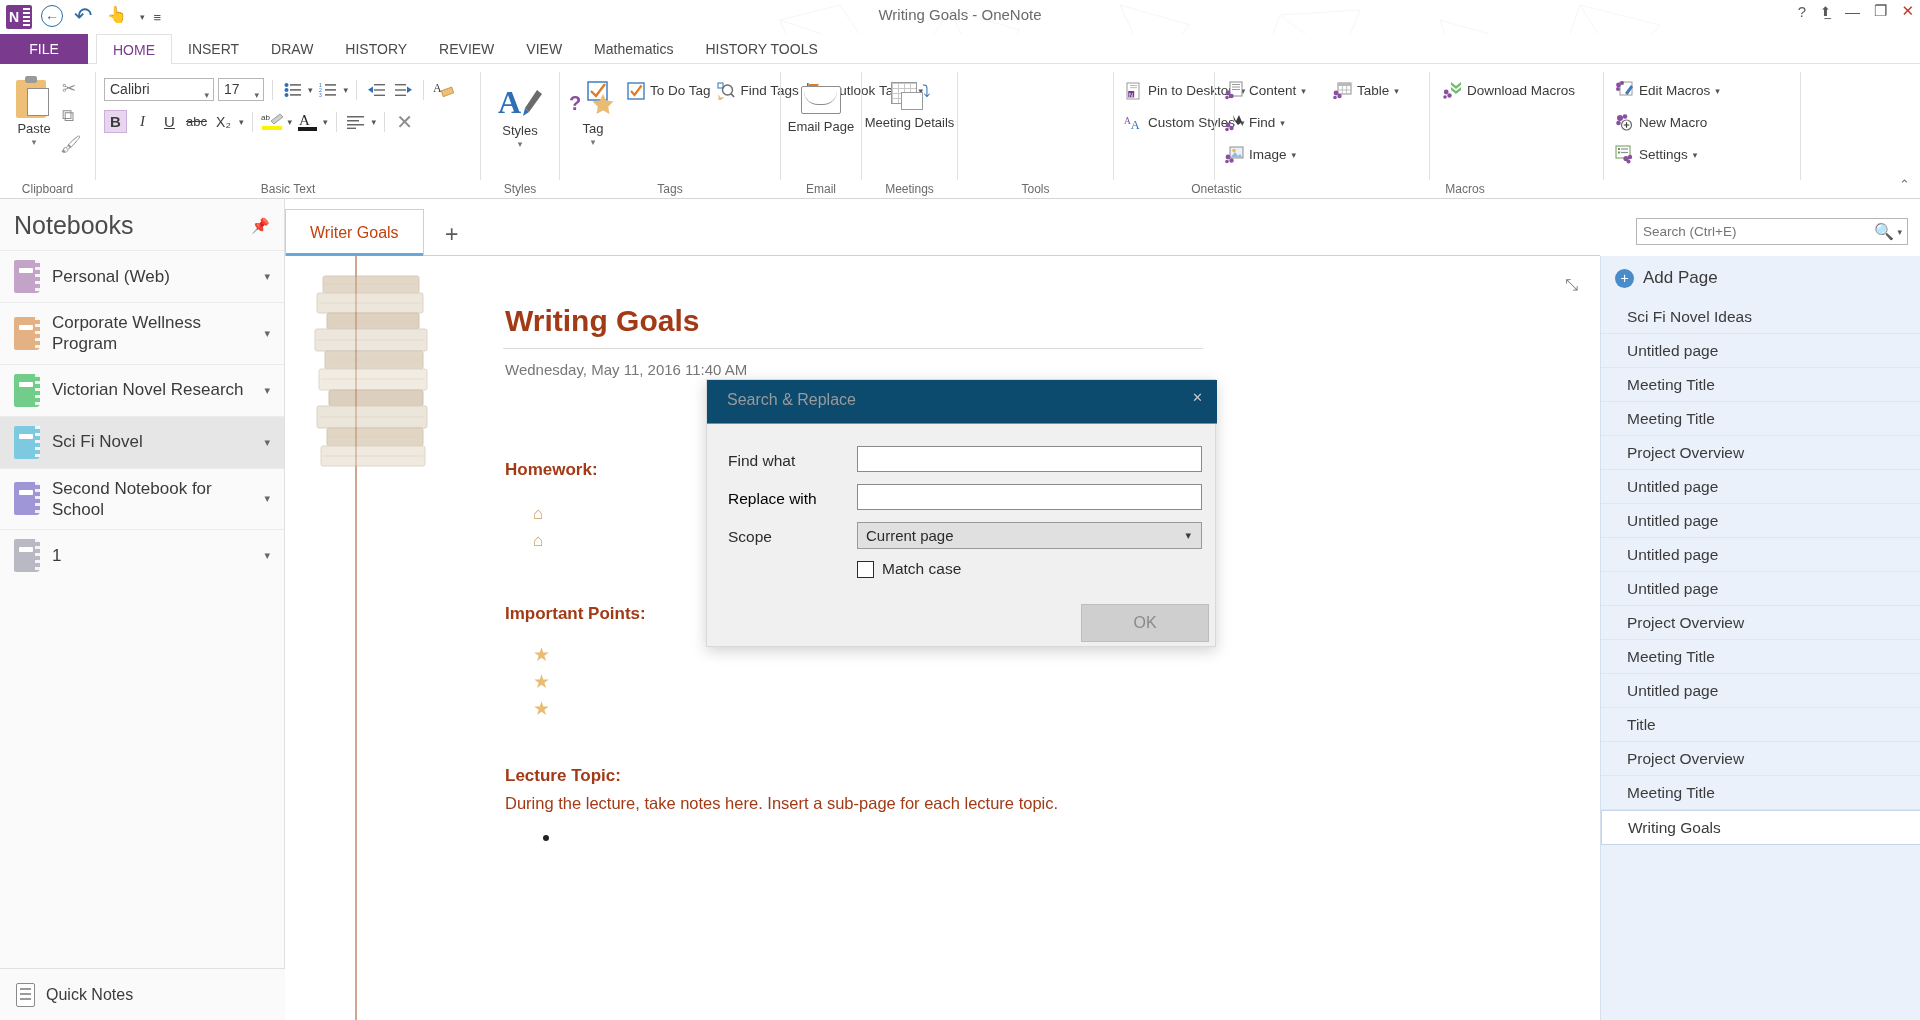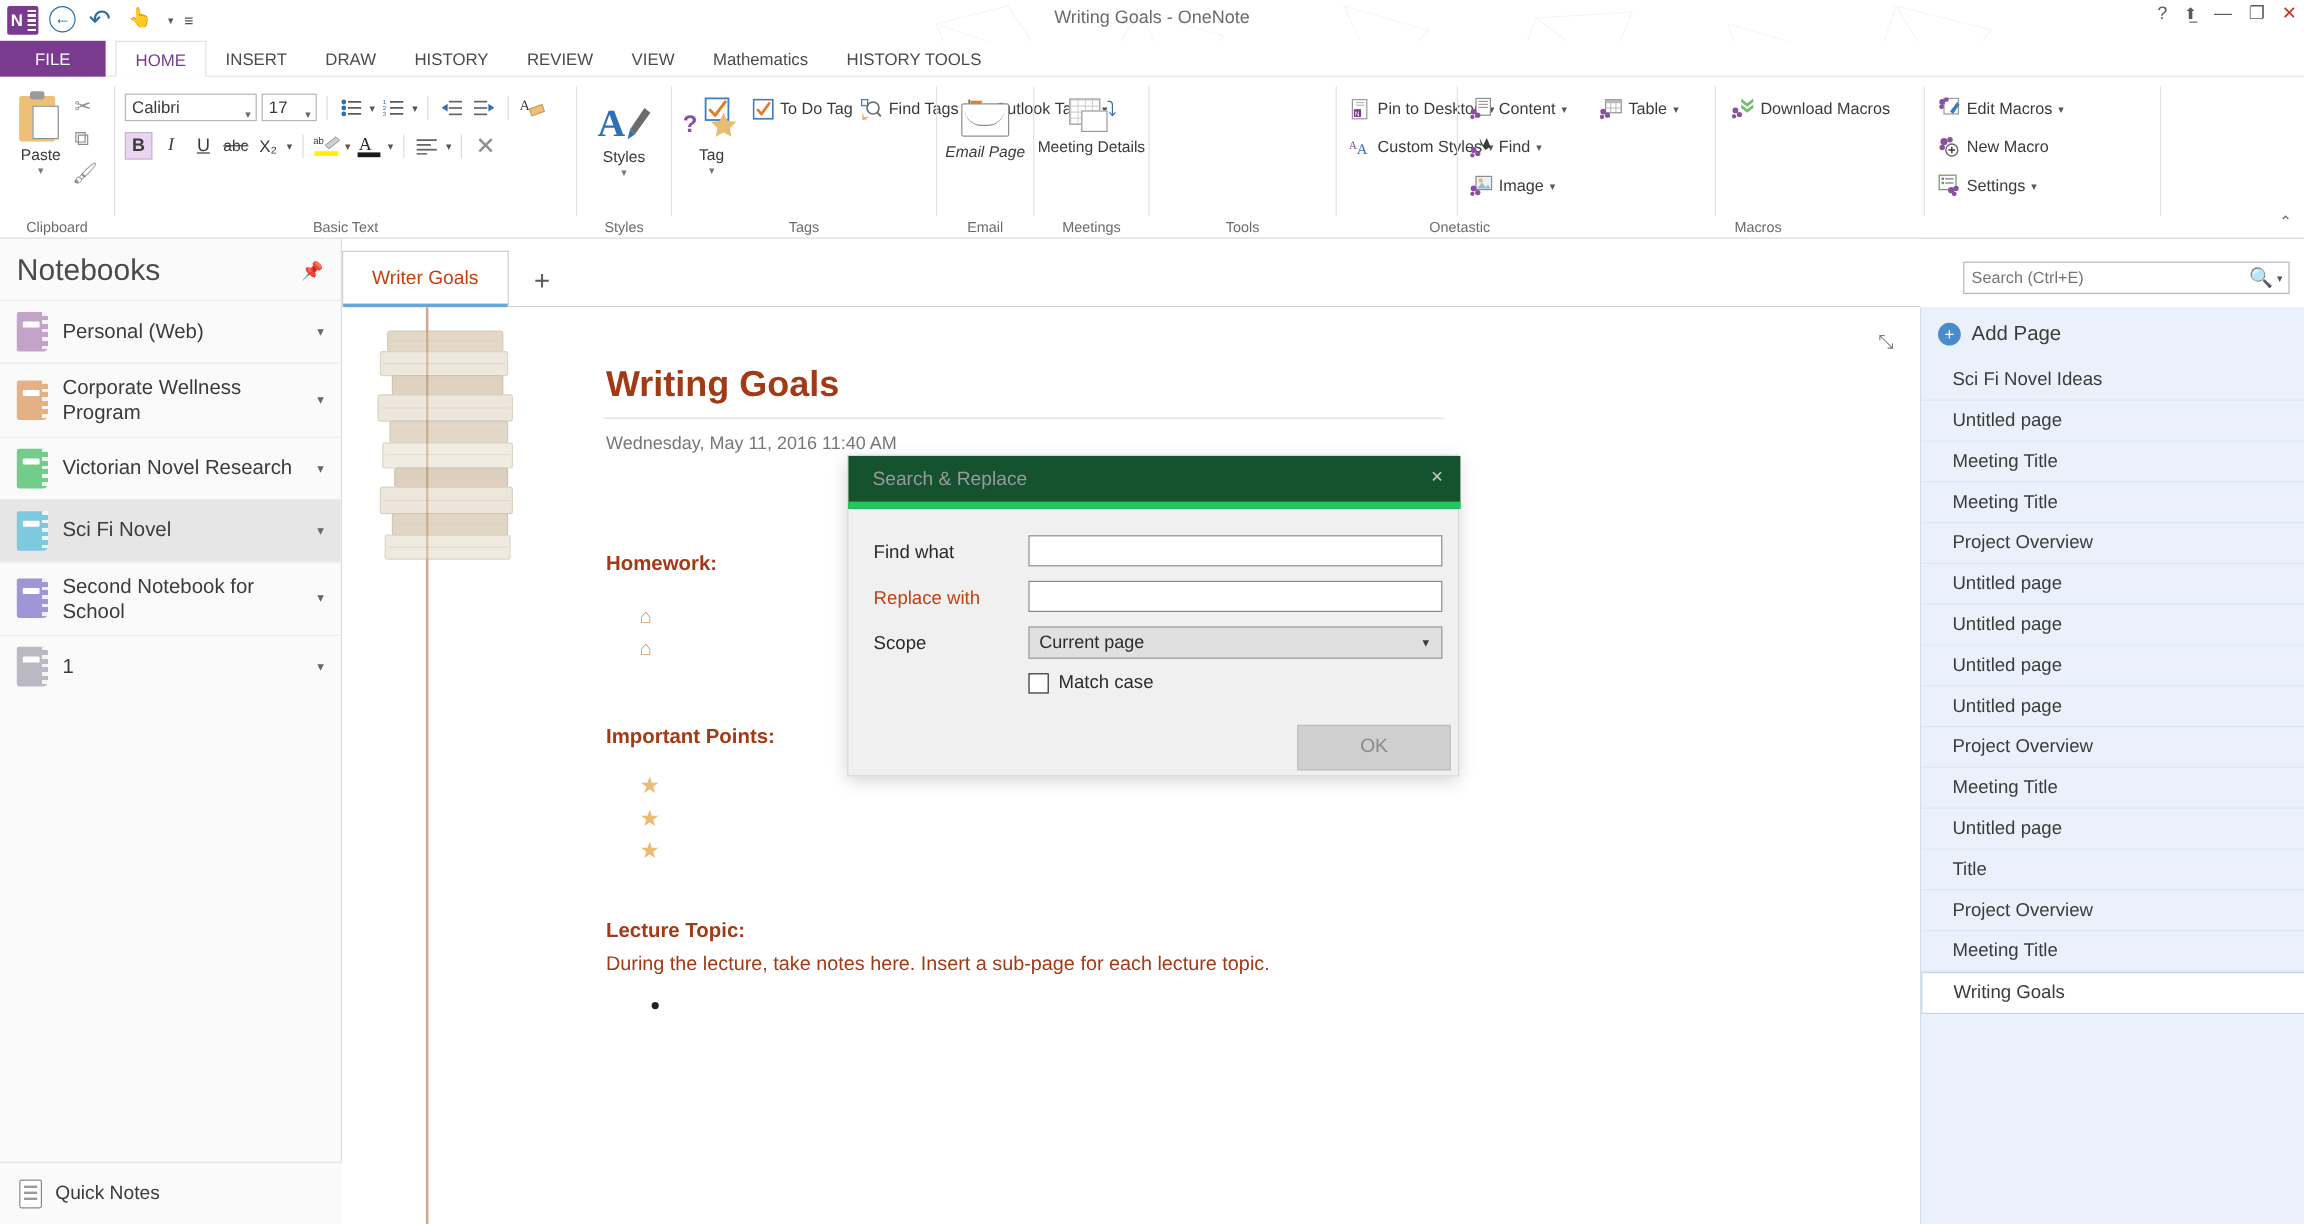--- a/index.html
+++ b/index.html
@@ -488,21 +488,21 @@
           </span>
           <span>Outlook Tasks</span>
           <span class="tiny-caret">▾</span>
         </div>
       </div>
       <div class="glabel">Tags</div>
     </div>
     <div class="rsep" style="left:780px;"></div>
 
     <div class="rgroup" style="left:781px; width:80px;">
-      <div class="bigbtn" style="position:absolute;left:0;top:22px;width:80px;font-style:italic;">
+      <div class="bigbtn" style="position:absolute;left:0;top:22px;width:80px;">
         <div class="envelope"></div>
         <div class="cap" style="margin-top:6px;">Email Page</div>
       </div>
       <div class="glabel">Email</div>
     </div>
     <div class="rsep" style="left:861px;"></div>
 
     <div class="rgroup" style="left:862px; width:95px;">
       <div class="bigbtn" style="position:absolute;left:0;top:18px;width:95px;">
         <div class="cal-ic">
@@ -821,29 +821,29 @@
     <div class="page-item">Meeting Title</div>
     <div class="page-item">Untitled page</div>
     <div class="page-item">Title</div>
     <div class="page-item">Project Overview</div>
     <div class="page-item">Meeting Title</div>
     <div class="page-item active">Writing Goals</div>
   </div>
 
   <div style="position:absolute; left:706px; top:379px; width:510px; height:268px; background:#f0f0f0;
               border:1px solid #d9d9d9; box-shadow:0 4px 14px rgba(0,0,0,.18);">
-    <div style="position:absolute;left:0;top:0;width:510px;height:44px;background:#14532d;border-bottom:6px solid #22c55e;">
+    <div style="position:absolute;left:0;top:0;width:510px;height:44px;background:#0c4a6e;border-bottom:1px solid #22c55e;">
       <span style="position:absolute;left:20px;top:11px;font-size:16px;color:#9a9a9a;">Search &amp; Replace</span>
       <span style="position:absolute;right:14px;top:10px;font-size:13px;color:#c9c9c9;cursor:pointer;">✕</span>
     </div>
 
     <span style="position:absolute;left:21px;top:72px;font-size:15.5px;color:#2b2b2b;">Find what</span>
     <input type="text" style="position: absolute; left: 150px; top: 66px; width: 345px; height: 26px; border: 1px solid rgb(138, 138, 138); background: rgb(255, 255, 255); font-size: 14px; padding: 0px 5px; outline: none; font-family: &quot;Liberation Sans&quot;, sans-serif;">
 
-    <span style="position:absolute;left:21px;top:110px;font-size:15.5px;color:#c2410c;">Replace with</span>
+    <span style="position:absolute;left:21px;top:110px;font-size:15.5px;color:#000000;">Replace with</span>
     <input type="text" style="position: absolute; left: 150px; top: 104px; width: 345px; height: 26px; border: 1px solid rgb(138, 138, 138); background: rgb(255, 255, 255); font-size: 14px; padding: 0px 5px; outline: none; font-family: &quot;Liberation Sans&quot;, sans-serif;">
 
     <span style="position:absolute;left:21px;top:148px;font-size:15.5px;color:#2b2b2b;">Scope</span>
     <div style="position:absolute;left:150px;top:142px;width:345px;height:27px;border:1px solid #9a9a9a;background:#e0e0e0;">
       <span style="position:absolute;left:8px;top:4px;font-size:15px;color:#2b2b2b;">Current page</span>
       <span style="position:absolute;right:10px;top:6px;font-size:11px;color:#3b3b3b;">▾</span>
     </div>
 
     <div style="position:absolute;left:150px;top:180px;display:flex;align-items:center;gap:8px;cursor:pointer;">
       <span style="width:17px;height:17px;border:1.4px solid #2b2b2b;background:#fff;display:inline-block;"></span>

